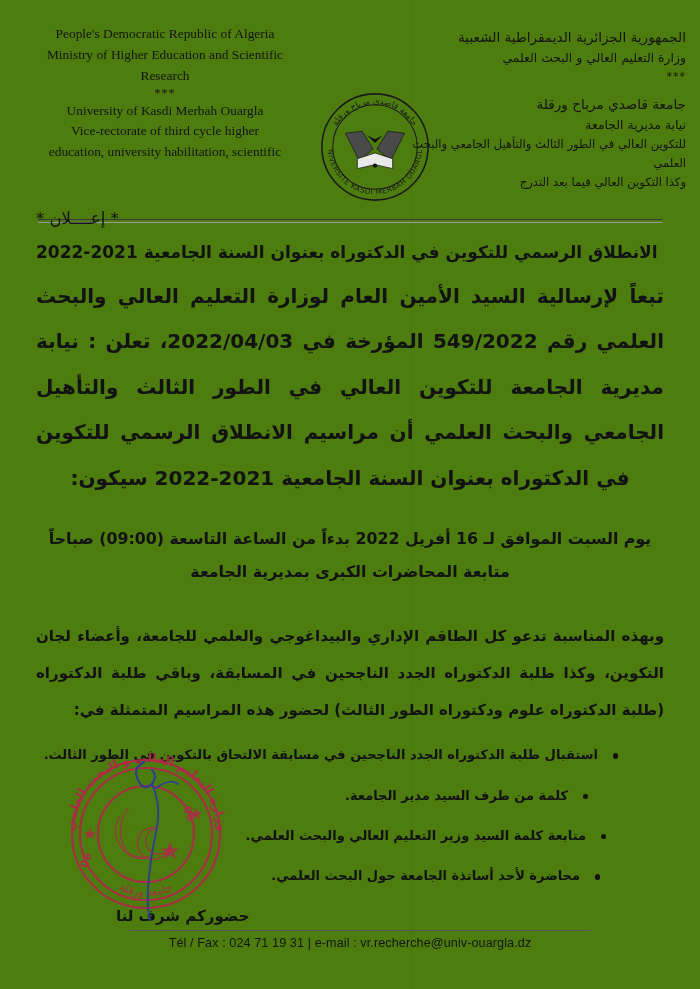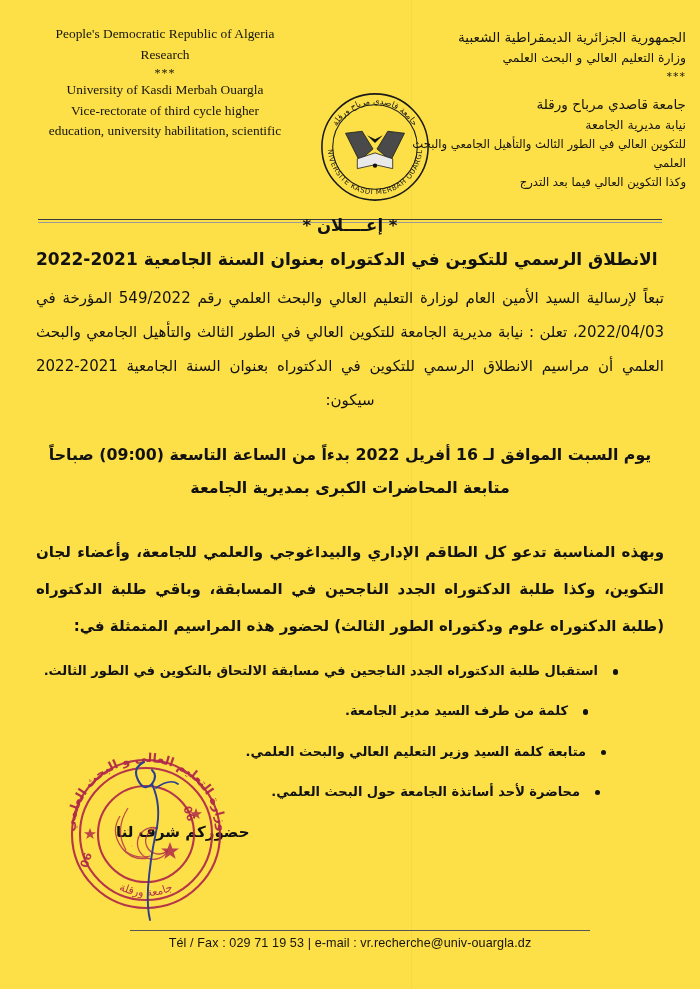--- a/index.html
+++ b/index.html
@@ -15,21 +15,21 @@
     font-family: "DejaVu Sans", sans-serif;
     color: #121212;
     position: relative;
     overflow: hidden;
   }
 
   .page {
     position: relative;
     width: 700px;
     height: 989px;
-    background: #fde047;
+    background: #4d7c0f;
   }
 
   
   .letterhead {
     position: absolute;
     top: 22px; left: 0; right: 0;
     height: 172px;
   }
 
   .lh-left {
@@ -88,39 +88,39 @@
   .content {
     position: absolute;
     top: 208px;
     left: 36px;
     right: 36px;
     direction: rtl;
     text-align: right;
   }
 
   .title-ann {
-    text-align: center;
-    font-weight: bold;
+    text-align: left;
+    font-weight: normal;
     font-size: 16.5px;
     letter-spacing: 0.5px;
-    margin-top: 8px;
+    margin-top: 1px;
     margin-bottom: 12px;
   }
 
   .title-main {
     text-align: left;
     font-weight: bold;
     font-size: 17px;
     line-height: 1.5;
     margin-bottom: 8px;
   }
 
   .para {
-    font-size: 15px;
-    font-weight: 400;
+    font-size: 20px;
+    font-weight: 700;
     line-height: 2.28;
     text-align: justify;
     text-align-last: center;
   }
 
   .para-main {
     margin-bottom: 22px;
   }
 
   .highlight {
@@ -229,20 +229,21 @@
 <body>
 
 <div class="page">
 
   <div class="scan-line"></div>
 
   <div class="letterhead">
 
     <div class="lh-left">
       <div>People's Democratic Republic of Algeria</div>
+      <div>Ministry of Higher Education and Scientific</div>
       <div>Research</div>
       <div class="stars">***</div>
       <div>University of Kasdi Merbah Ouargla</div>
       <div>Vice-rectorate of third cycle higher</div>
       <div>education,  university habilitation, scientific</div>
     </div>
 
     <div class="lh-right">
       <div class="big">الجمهورية الجزائرية الديمقراطية الشعبية</div>
       <div>وزارة التعليم العالي و البحث العلمي</div>
@@ -357,15 +358,15 @@
 
   <div class="signature">
     <svg viewBox="0 0 120 180" xmlns="http://www.w3.org/2000/svg">
       <path d="M44 14 q-12 6 -6 18 q6 12 14 4 q6 -8 0 -14" fill="none" stroke="#2d3f8f" stroke-width="2.1" stroke-linecap="round"></path>
       <path d="M52 36 q10 22 4 48 q-6 28 -8 56 q-1 20 2 32" fill="none" stroke="#2d3f8f" stroke-width="1.9" stroke-linecap="round"></path>
       <path d="M56 40 q14 -10 22 -4" fill="none" stroke="#2d3f8f" stroke-width="1.7" stroke-linecap="round"></path>
     </svg>
   </div>
 
   <div class="footer-rule"></div>
-  <div class="footer">Tél / Fax : 029 71 19 53 | e-mail : vr.recherche@univ-ouargla.dz</div>
+  <div class="footer">Tél / Fax : 024 71 19 31 | e-mail : vr.recherche@univ-ouargla.dz</div>
 
 </div>
 
 </body></html>

